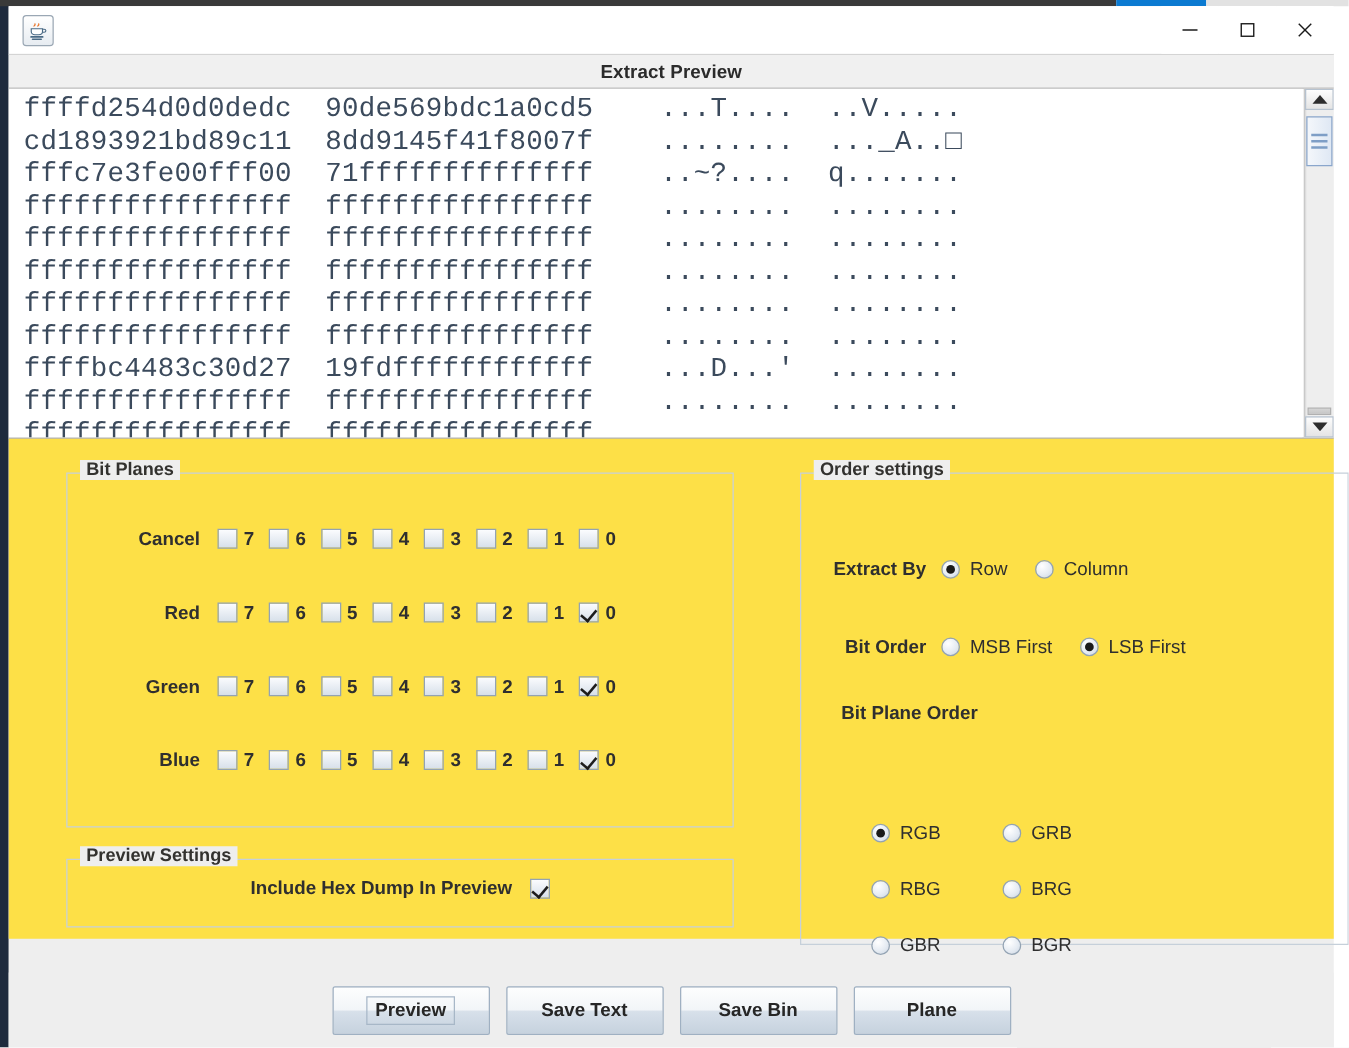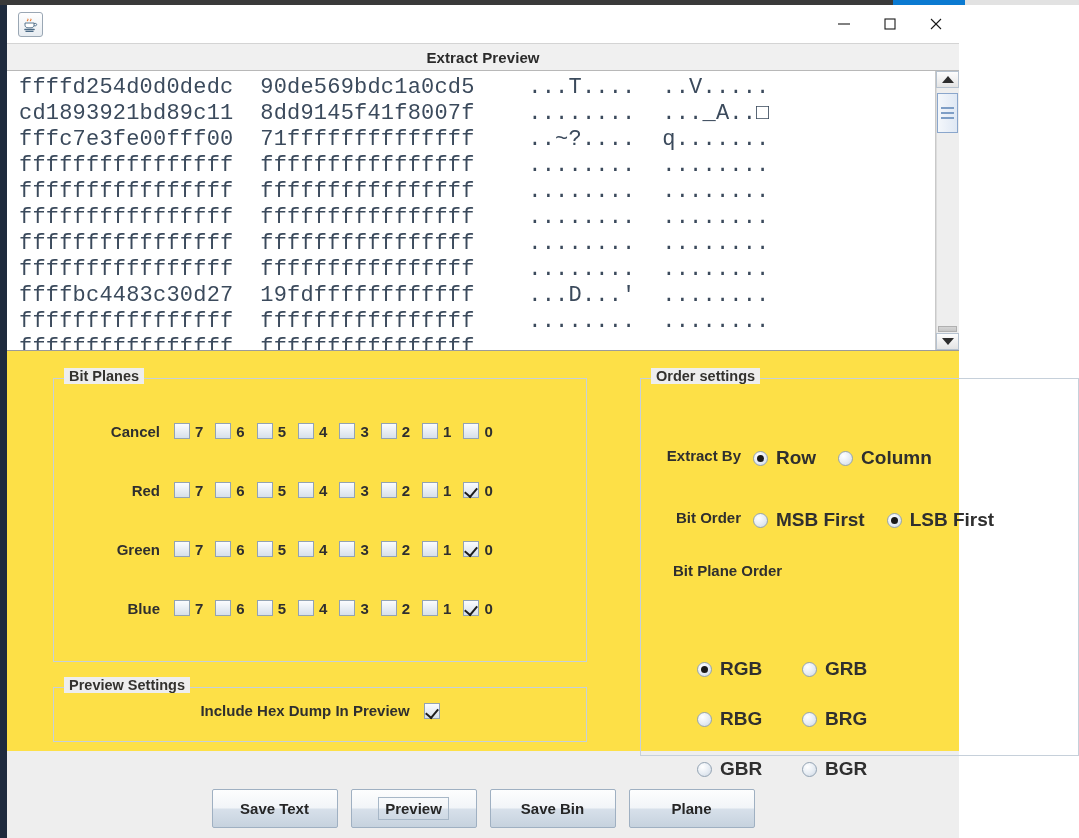--- a/index.html
+++ b/index.html
@@ -28,21 +28,21 @@
     background: #0b7ad1; z-index: 1;
   }
   .desktop-top-gray {
     position: absolute; left: 965px; top: 0; height: 5px; width: 114px;
     background: #e2e2e2; z-index: 1;
   }
 
   
   .window {
     position: absolute; left: 7px; top: 5px;
-    width: 952px; height: 833px;
+    width: 1060px; height: 833px;
     background: #eeeeee;
     z-index: 2;
   }
 
   
   .titlebar {
     position: relative;
     height: 38px;
     background: #ffffff;
     display: flex; align-items: center;
@@ -220,21 +220,21 @@
     width: 7px; height: 7px; border-radius: 50%;
     background: #1a1a1a;
   }
 
   .opt-row {
     position: absolute; display: flex; 
     font-size: 15px; font-weight: bold; color: #2f2f2f;
   }
   .opt-label-lead { width: 112px; text-align: right; padding-right: 12px; box-sizing: border-box; }
   .opt { display: flex; align-items: center; gap: 8px; }
-  .opt .txt { font-size: 19px; font-weight: bold; color: #2f2f2f; }
+  .opt .txt { font-size: 15px; font-weight: normal; color: #2f2f2f; }
 
   .bpo-title {
     position: absolute; left: 32px; top: 183px;
     font-size: 15px; font-weight: bold; color: #2f2f2f;
   }
   .bpo-grid {
     position: absolute; left: 56px; top: 239px;
     display: grid; grid-template-columns: 105px 105px; grid-row-gap: 28px; margin-top: 40px;
   }
 
@@ -568,26 +568,26 @@
             <span class="opt">
               <span class="rb"></span>
               <span class="txt">BGR</span>
             </span>
           </div>
       </div>
 
     </div>
 
     <div class="button-bar" id="button-bar">
+        <div class="btn">
+          <span class="focus-ring">Preview</span>
+        </div>
         <div class="btn plain">
           <span class="focus-ring">Save Text</span>
         </div>
-        <div class="btn">
-          <span class="focus-ring">Preview</span>
-        </div>
         <div class="btn plain">
           <span class="focus-ring">Save Bin</span>
         </div>
         <div class="btn plain">
           <span class="focus-ring">Plane</span>
         </div>
       </div>
 
   </div>
 </div>

